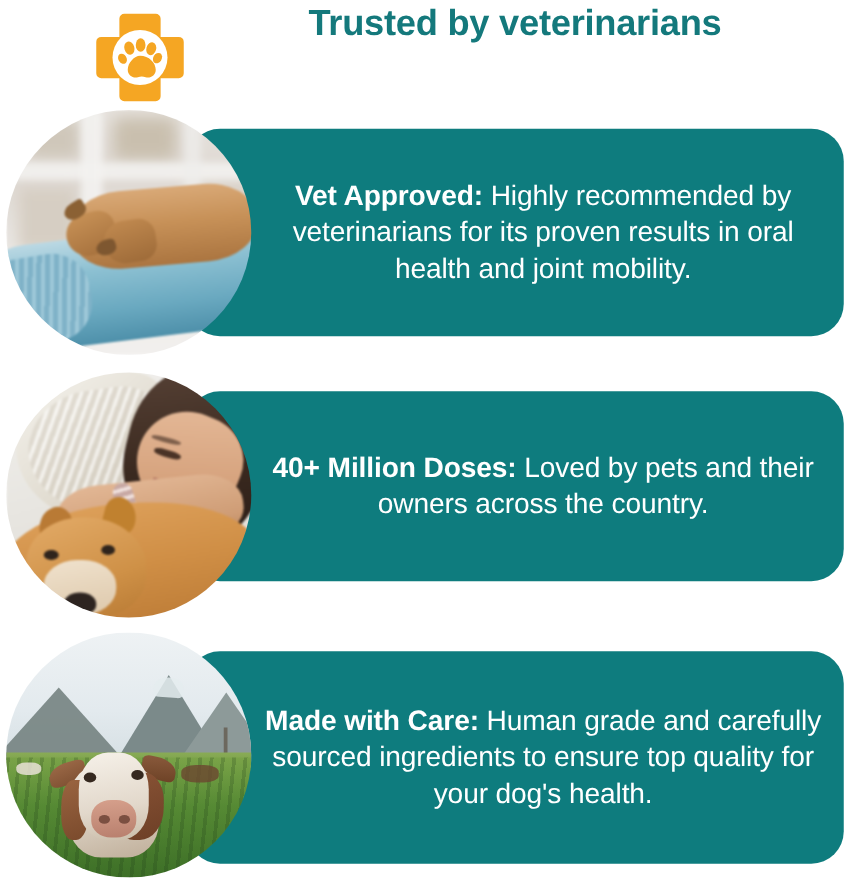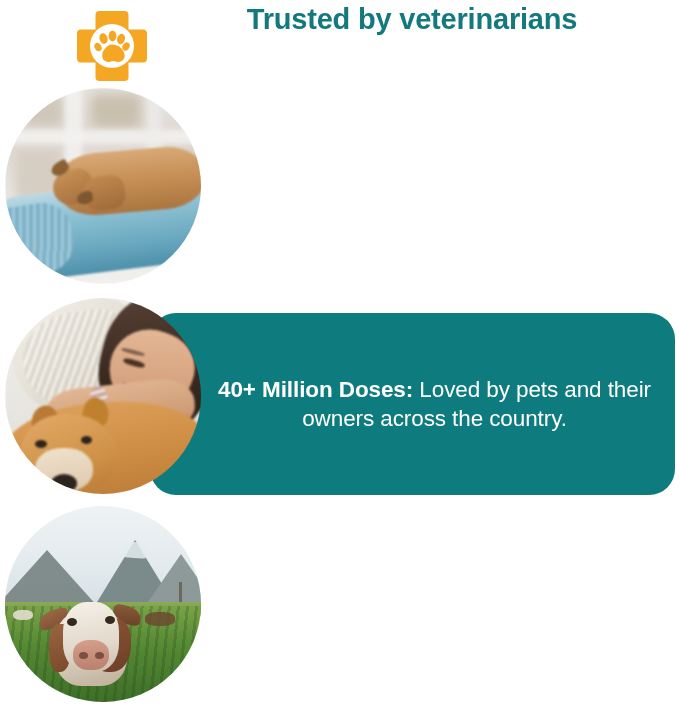--- a/index.html
+++ b/index.html
@@ -58,21 +58,21 @@
 
   .card {
     position: absolute;
     left: 150px;
     top: 15px;
     width: 525px;
     border-radius: 26px;
     background: #0E7C7E;
   }
   .feature-row.r1 .card { height: 166px; }
-  .feature-row.r2 .card { height: 182px; }
+  .feature-row.r2 .card { height: 152px; }
   .feature-row.r3 .card { height: 170px; }
 
   .card-text {
     position: absolute;
     left: 62px;
     right: 18px;
     top: 50%;
     transform: translateY(-50%);
     text-align: center;
     color: #ffffff;
@@ -407,20 +407,25 @@
     </svg>
   </div>
 
   <div class="header-text">
     <span class="header-line">Trusted by veterinarians</span>
   </div>
 </div>
 
 <div class="feature-row r1">
 
+  <div class="card">
+    <div class="card-text">
+      <span class="lead">Vet Approved:</span><span> Highly recommended by veterinarians for its proven results in oral health and joint mobility.</span>
+    </div>
+  </div>
 
   <div class="photo">
     <div class="photo-inner p1-soft">
       <div class="p1-bg"></div>
       <div class="p1-blob-a"></div>
       <div class="p1-blob-b"></div>
       <div class="p1-blob-c"></div>
       <div class="p1-blob-d"></div>
       <div class="p1-shelf-h"></div>
       <div class="p1-shelf-h2"></div>
@@ -464,20 +469,25 @@
       <div class="p2-dog-eye"></div>
       <div class="p2-dog-eye2"></div>
       <div class="p2-dog-snout"></div>
       <div class="p2-dog-nose"></div>
     </div>
   </div>
 </div>
 
 <div class="feature-row r3">
 
+  <div class="card">
+    <div class="card-text">
+      <span class="lead">Made with Care:</span><span> Human grade and carefully sourced ingredients to ensure top quality for your dog's health.</span>
+    </div>
+  </div>
 
   <div class="photo">
     <div class="photo-inner">
       <div class="p3-sky"></div>
       <div class="p3-mtn-a"></div>
       <div class="p3-mtn-b"></div>
       <div class="p3-mtn-c"></div>
       <div class="p3-mtn-snow"></div>
       <div class="p3-pole"></div>
       <div class="p3-field-far"></div>

